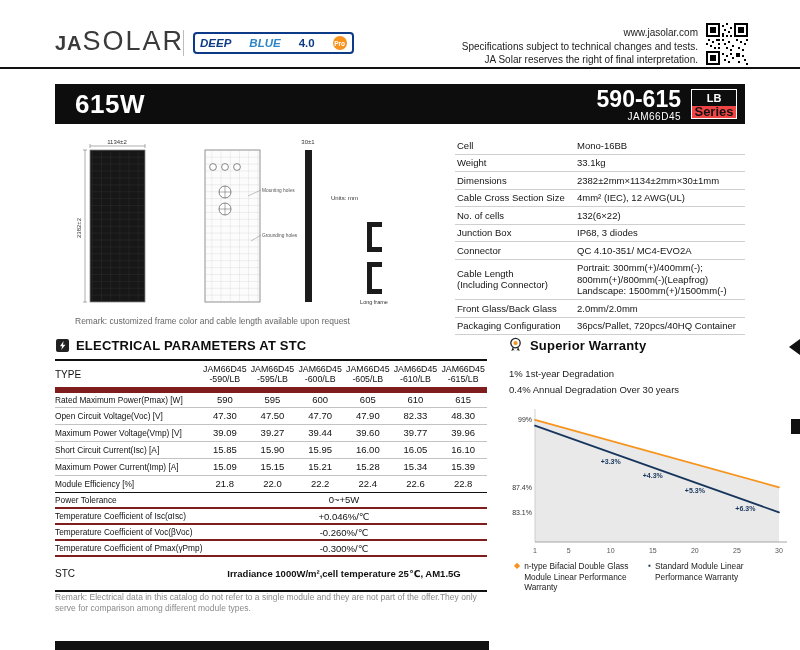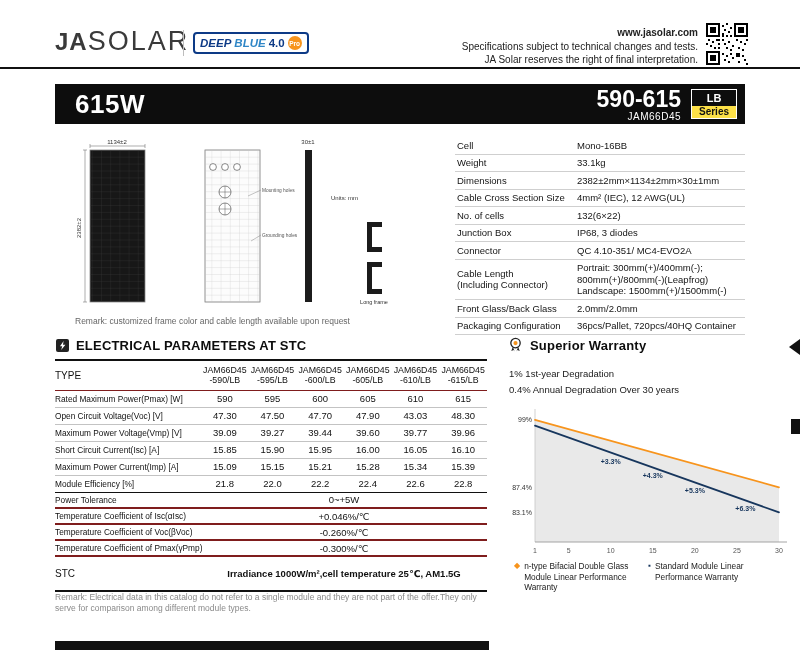--- a/index.html
+++ b/index.html
@@ -4,44 +4,44 @@
 <style>
   *{box-sizing:border-box;margin:0;padding:0}
   html,body{background:#d9d9d9}
   .page{position:relative;width:800px;height:650px;background:#ffffff;overflow:hidden;
         font-family:"Liberation Sans","DejaVu Sans",sans-serif;color:#141414}
   svg{font-family:"Liberation Sans","DejaVu Sans",sans-serif}
   .pre{white-space:pre-line}
 
   
   .logo{position:absolute;left:55px;top:26px;display:flex;align-items:baseline}
-  .logo-ja{font-weight:700;font-size:24px;color:#3a3a3a;letter-spacing:1px}
+  .logo-ja{font-weight:700;font-size:20px;color:#3a3a3a;letter-spacing:1px}
   .logo-solar{font-weight:400;font-size:27px;color:#3a3a3a;letter-spacing:2px;}
   .logo-sep{position:absolute;left:183px;top:30px;width:1px;height:26px;background:#bdbdbd}
   .db-badge{position:absolute;left:193px;top:32px;height:22px;border:2px solid #0d3a86;border-radius:4px;
-            padding:1px 5px;display:flex;align-items:center;gap:3px;background:#fff}
+            padding:1px 5px;display:flex;align-items:center;gap:18px;background:#fff}
   .db-deep{font-weight:800;font-style:italic;font-size:11.5px;color:#0d3a86}
   .db-blue{font-weight:800;font-style:italic;font-size:11.5px;color:#2f86c6}
   .db-ver{font-weight:800;font-size:11.5px;color:#0d3a86}
   .db-pro{background:#f7941d;color:#fff;font-size:6.5px;font-weight:700;border-radius:50%;
           width:14px;height:14px;display:flex;align-items:center;justify-content:center}
   .hdr-right{position:absolute;right:102px;top:26px;text-align:right;font-size:10px;line-height:13.5px;color:#222}
-  .hdr-right .site{font-weight:700}
+  .hdr-right .site{font-weight:400}
   .qr{position:absolute;right:52px;top:23px;width:42px;height:42px}
   .hdr-rule{position:absolute;left:0;top:67px;width:800px;height:2px;background:#111}
 
   
   .banner{position:absolute;left:55px;top:84px;width:690px;height:40px;background:#0d0d0d;color:#fff}
   .banner-power{position:absolute;left:20px;top:0;line-height:40px;font-size:26px;font-weight:700;letter-spacing:.5px}
   .banner-right{position:absolute;right:64px;top:3px;text-align:right}
   .banner-range{font-size:23px;font-weight:700;line-height:24px}
   .banner-model{font-size:10px;line-height:11px;letter-spacing:.5px}
   .series-box{position:absolute;right:8px;top:5px;width:46px;height:30px;border:1px solid #fff}
   .series-lb{height:16px;line-height:16px;text-align:center;color:#fff;font-weight:700;font-size:11px}
-  .series-word{height:12px;line-height:12px;text-align:center;background:#fde047;color:#111;font-weight:700;font-size:10px}
+  .series-word{height:12px;line-height:12px;text-align:center;background:#ef4444;color:#111;font-weight:700;font-size:13px}
 
   
   .spec-table{position:absolute;left:455px;top:137px;width:290px;font-size:9.5px;color:#141414}
   .spec-row{display:flex;border-bottom:1px solid #cfcfcf;padding:2.5px 0;align-items:center}
   .spec-label{width:122px;flex:none;padding-left:2px;line-height:11.5px}
   .spec-value{flex:1;line-height:11.5px}
 
   
   .drawing{position:absolute;left:55px;top:136px;width:400px;height:180px}
   .dim{font-size:6px;fill:#333}
@@ -50,21 +50,21 @@
   .units{font-size:6px;fill:#333}
   .drawing-remark{position:absolute;left:75px;top:316px;font-size:8.5px;color:#666}
 
   
   .sec-icon{position:absolute;width:15px;height:15px}
   .sec-title{position:absolute;font-size:13px;font-weight:700;color:#0d0d0d;letter-spacing:.2px}
 
   
   .etable{position:absolute;left:55px;top:359px;width:432px;border-collapse:collapse;table-layout:fixed;font-size:9.5px;color:#111}
   .etable td{padding:0;vertical-align:middle}
-  .ehead td{border-top:2px solid #111;border-bottom:1px solid #7f1d1d;height:30px}
+  .ehead td{border-top:2px solid #111;border-bottom:6px solid #7f1d1d;height:30px}
   .ecol{font-size:8.8px;text-align:center;line-height:10.5px;white-space:pre-line}
   .erow td{border-bottom:1px solid #c3c3c3;height:17px}
   .erow-last td{border-bottom:1px solid #111}
   .elbl{font-size:8.3px;text-align:left;padding-left:2px;white-space:nowrap}
   .etype{font-size:10px}
   .eval{text-align:center}
   .espan td{border-bottom:2px solid #7f1d1d;height:16px}
   .estc td{border-bottom:2px solid #111;height:35px}
   .bold{font-weight:700}
   .eremark{position:absolute;left:55px;top:592px;width:440px;font-size:8.5px;line-height:10.5px;color:#8a8a8a}
@@ -297,21 +297,21 @@
       <td class="eval">605</td>
       <td class="eval">610</td>
       <td class="eval">615</td>
     </tr>
     <tr class="erow">
       <td class="elbl">Open Circuit Voltage(Voc) [V]</td>
       <td class="eval">47.30</td>
       <td class="eval">47.50</td>
       <td class="eval">47.70</td>
       <td class="eval">47.90</td>
-      <td class="eval">43.03</td>
+      <td class="eval">82.33</td>
       <td class="eval">48.30</td>
     </tr>
     <tr class="erow">
       <td class="elbl">Maximum Power Voltage(Vmp) [V]</td>
       <td class="eval">39.09</td>
       <td class="eval">39.27</td>
       <td class="eval">39.44</td>
       <td class="eval">39.60</td>
       <td class="eval">39.77</td>
       <td class="eval">39.96</td>

